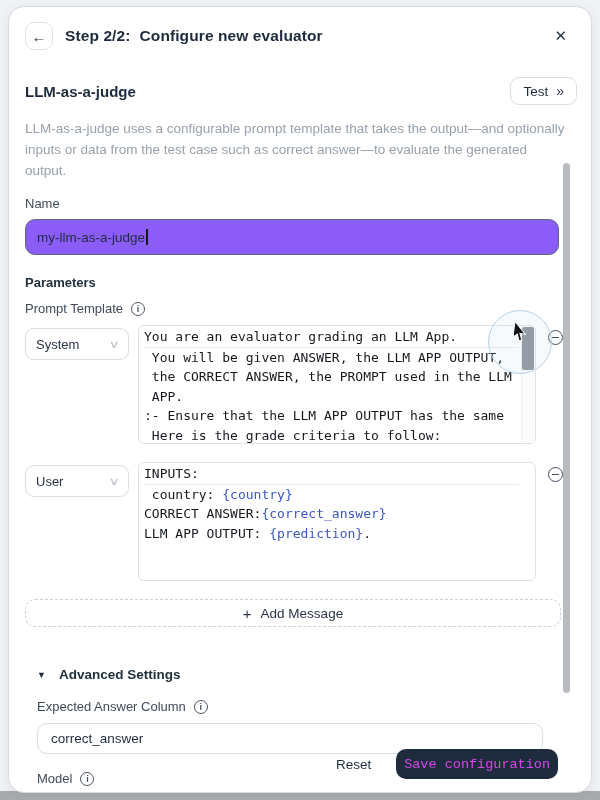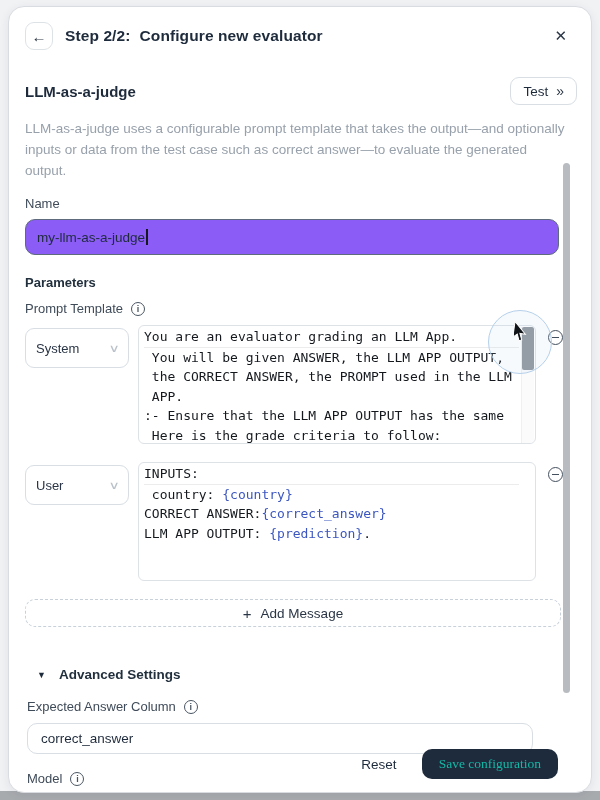--- a/index.html
+++ b/index.html
@@ -55,21 +55,21 @@
   .info-icon {
     width:14px; height:14px; border:1.2px solid #4a5562; border-radius:50%;
     display:inline-flex; align-items:center; justify-content:center;
     font-size:9px; color:#4a5562; font-weight:700; flex:0 0 auto;
   }
 
   
   .msg-row { display:flex; align-items:flex-start; margin-top:9px; margin-right:12px; }
   .msg-row + .msg-row { margin-top:18px; }
   .role-select {
-    width:104px; height:40px; border:1px solid #d8dee4; border-radius:9px; background:#fff;
+    width:104px; height:32px; border:1px solid #d8dee4; border-radius:9px; background:#fff;
     display:flex; align-items:center; padding:0 10px; margin-top:3px;
     font-size:13px; color:#2a3545; cursor:pointer; flex:0 0 auto;
     font-family:"Liberation Sans", sans-serif;
   }
   .role-select .dd { margin-left:auto; color:#b9c1c9; font-size:11px; transform:scaleX(1.4); }
   .editor {
     flex:1; margin-left:9px; height:119px; border:1px solid #dde2e7; border-radius:6px;
     background:#fff; position:relative; overflow:hidden;
   }
   .ed-lines { padding:1px 16px 0 5px; font-family:"DejaVu Sans Mono", monospace; font-size:13px; line-height:19.5px; color:#15191e; }
@@ -88,34 +88,34 @@
     display:flex; align-items:center; justify-content:center; gap:9px;
     font-size:13.5px; color:#2a3545; font-family:"Liberation Sans", sans-serif;
   }
   .add-msg .plus { font-size:15px; }
 
   .adv-toggle { margin-top:40px; margin-left:12px; display:flex; align-items:center; gap:13px;
     font-size:13.5px; font-weight:600; color:#22303e; background:none; border:none; cursor:pointer;
     font-family:"Liberation Sans", sans-serif; }
   .adv-toggle .tri { font-size:9px; color:#1e2b3c; }
 
-  .adv-body { margin-left:2px; }
+  .adv-body { margin-left:12px; }
   .adv-body .lbl { margin-top:17px; display:flex; align-items:center; gap:8px; font-size:13px; color:#3f4b59; }
   .adv-input {
     margin-top:9px; width:506px; height:31px; border:1px solid #d8dee4; border-radius:10px;
     display:flex; align-items:center; padding:12px 13px; font-size:13.5px; color:#1f2b3c; background:#fff;
   }
   .model-lbl { margin-top:7px; }
 
   
   .footer { position:absolute; right:33px; bottom:13px; display:flex; align-items:center; gap:25px; }
   .reset-btn { background:none; border:none; font-size:13.5px; color:#1e2b3c; cursor:pointer; font-family:"Liberation Sans", sans-serif; }
   .save-btn {
-    height:30px; padding:0 17px; background:var(--accent,#1e2b3c); color:#14b8a6; border:none; border-radius:10px;
-    font-size:13.5px; cursor:pointer; font-family:Liberation Serif, serif;
+    height:30px; padding:0 8px; background:var(--accent,#1e2b3c); color:#d946ef; border:none; border-radius:10px;
+    font-size:13.5px; cursor:pointer; font-family:Liberation Mono, monospace;
   }
 
   
   .modal-scroll-thumb { position:absolute; right:21px; top:156px; width:7px; height:530px; background:#b8bbbf; border-radius:4px; }
 
   
   .halo { position:absolute; left:479px; top:303px; width:64px; height:64px; border:1px solid #b5d0ea; border-radius:50%; background:rgba(190,215,240,.12); pointer-events:none; }
   .cursor-svg { position:absolute; left:505px; top:314px; pointer-events:none; }
 </style>
 </head>

